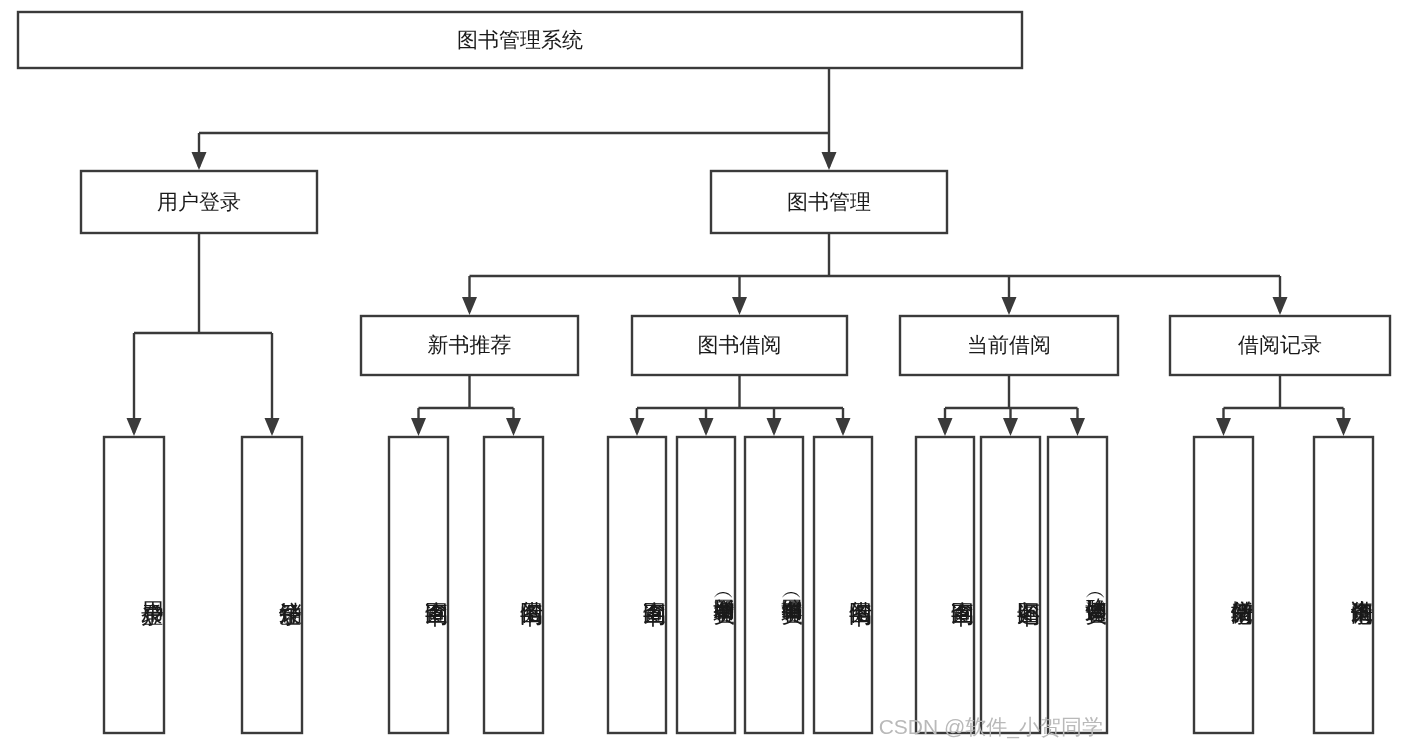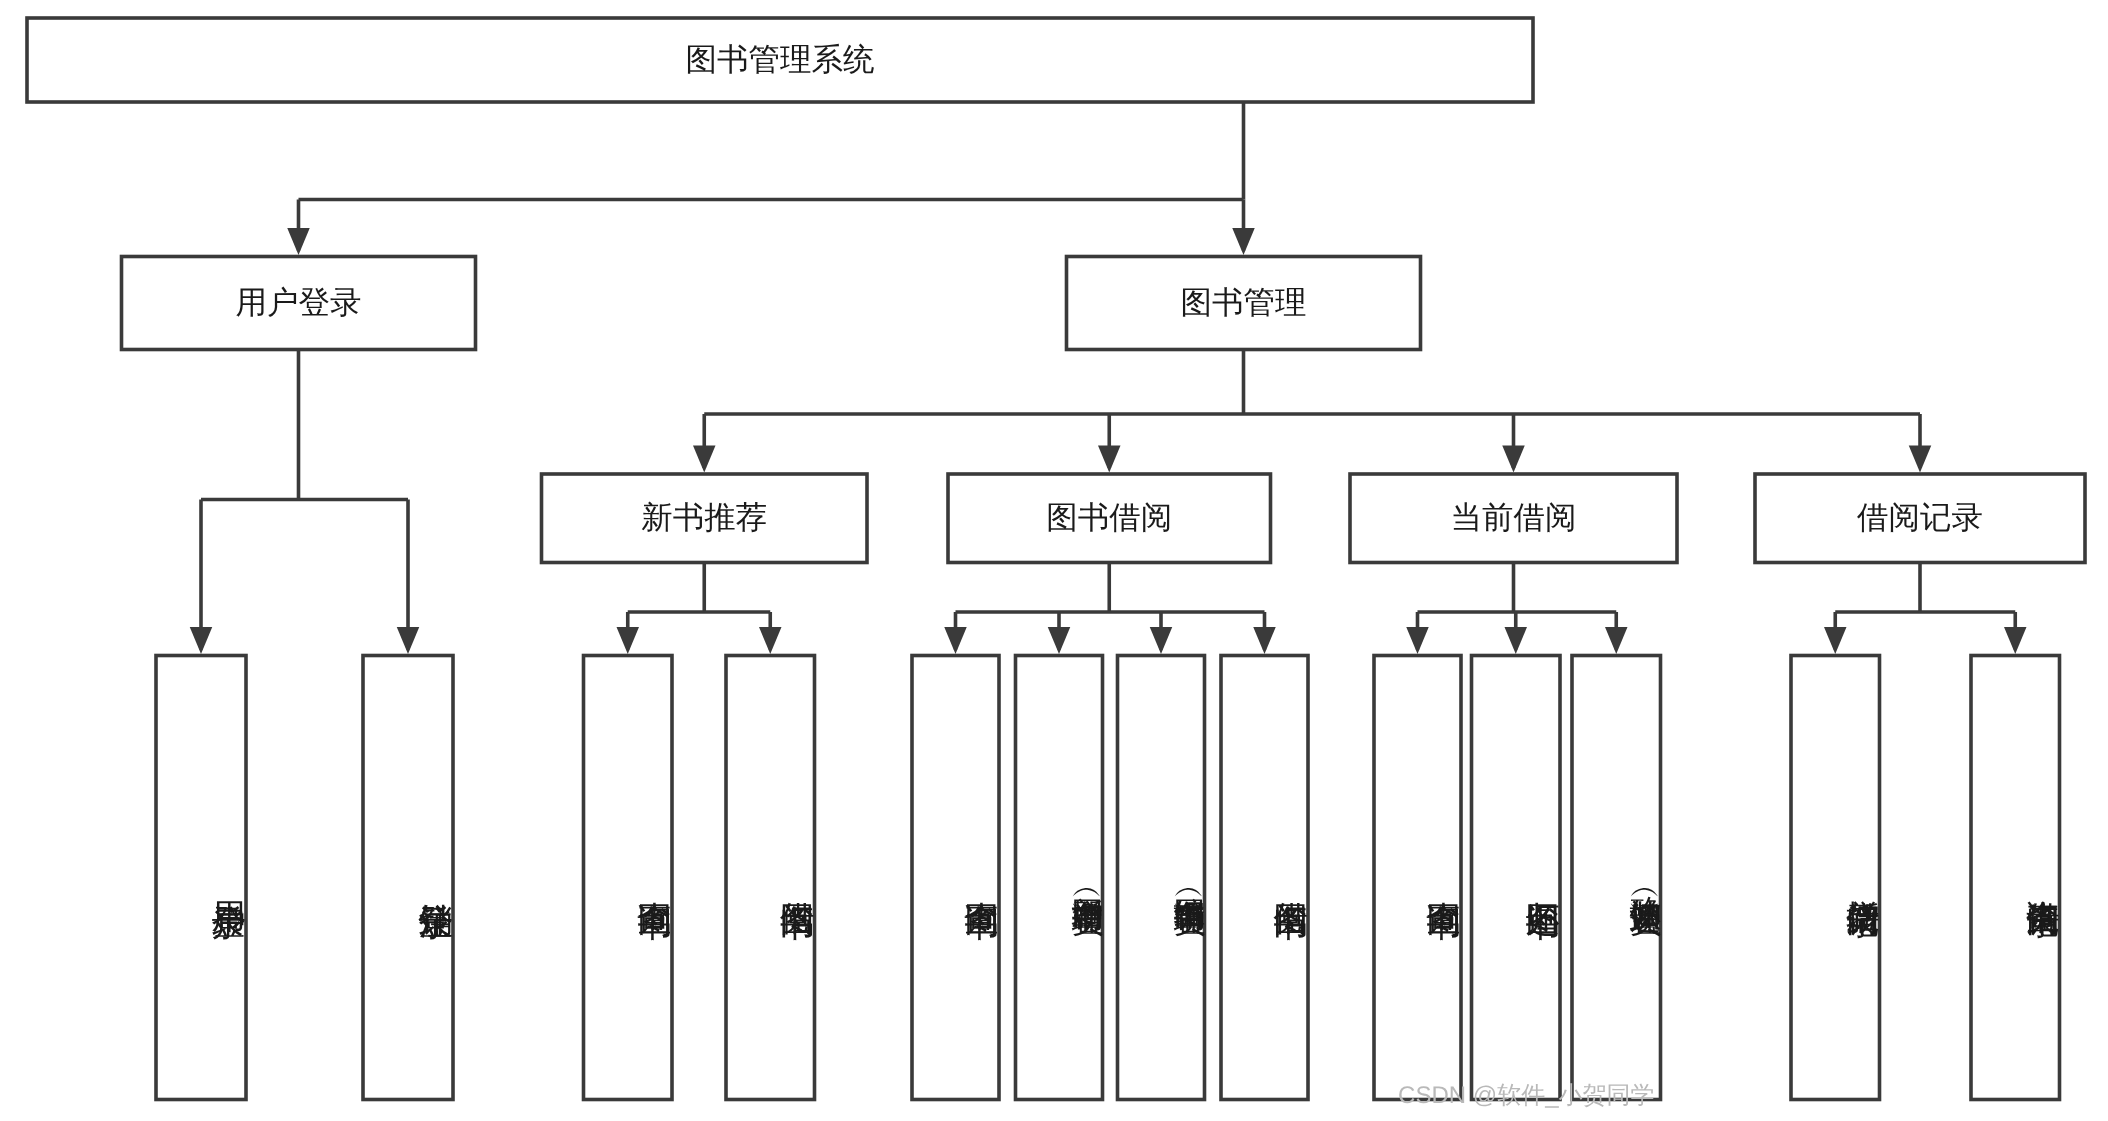--- a/index.html
+++ b/index.html
@@ -61,21 +61,21 @@
     align-items: flex-start;
     justify-content: center;
     white-space: nowrap;
     pointer-events: none;
   }
   .watermark {
     position: absolute;
     right: 8px;
     bottom: 6px;
     font-family: "Liberation Sans", "DejaVu Sans", sans-serif;
-    font-size: 16px;
+    font-size: 21px;
     color: #b9b9b9;
     white-space: nowrap;
     margin-left: 16px;
   }
 </style>
 </head>
 <body>
 
 <div id="diagram-root">
 

